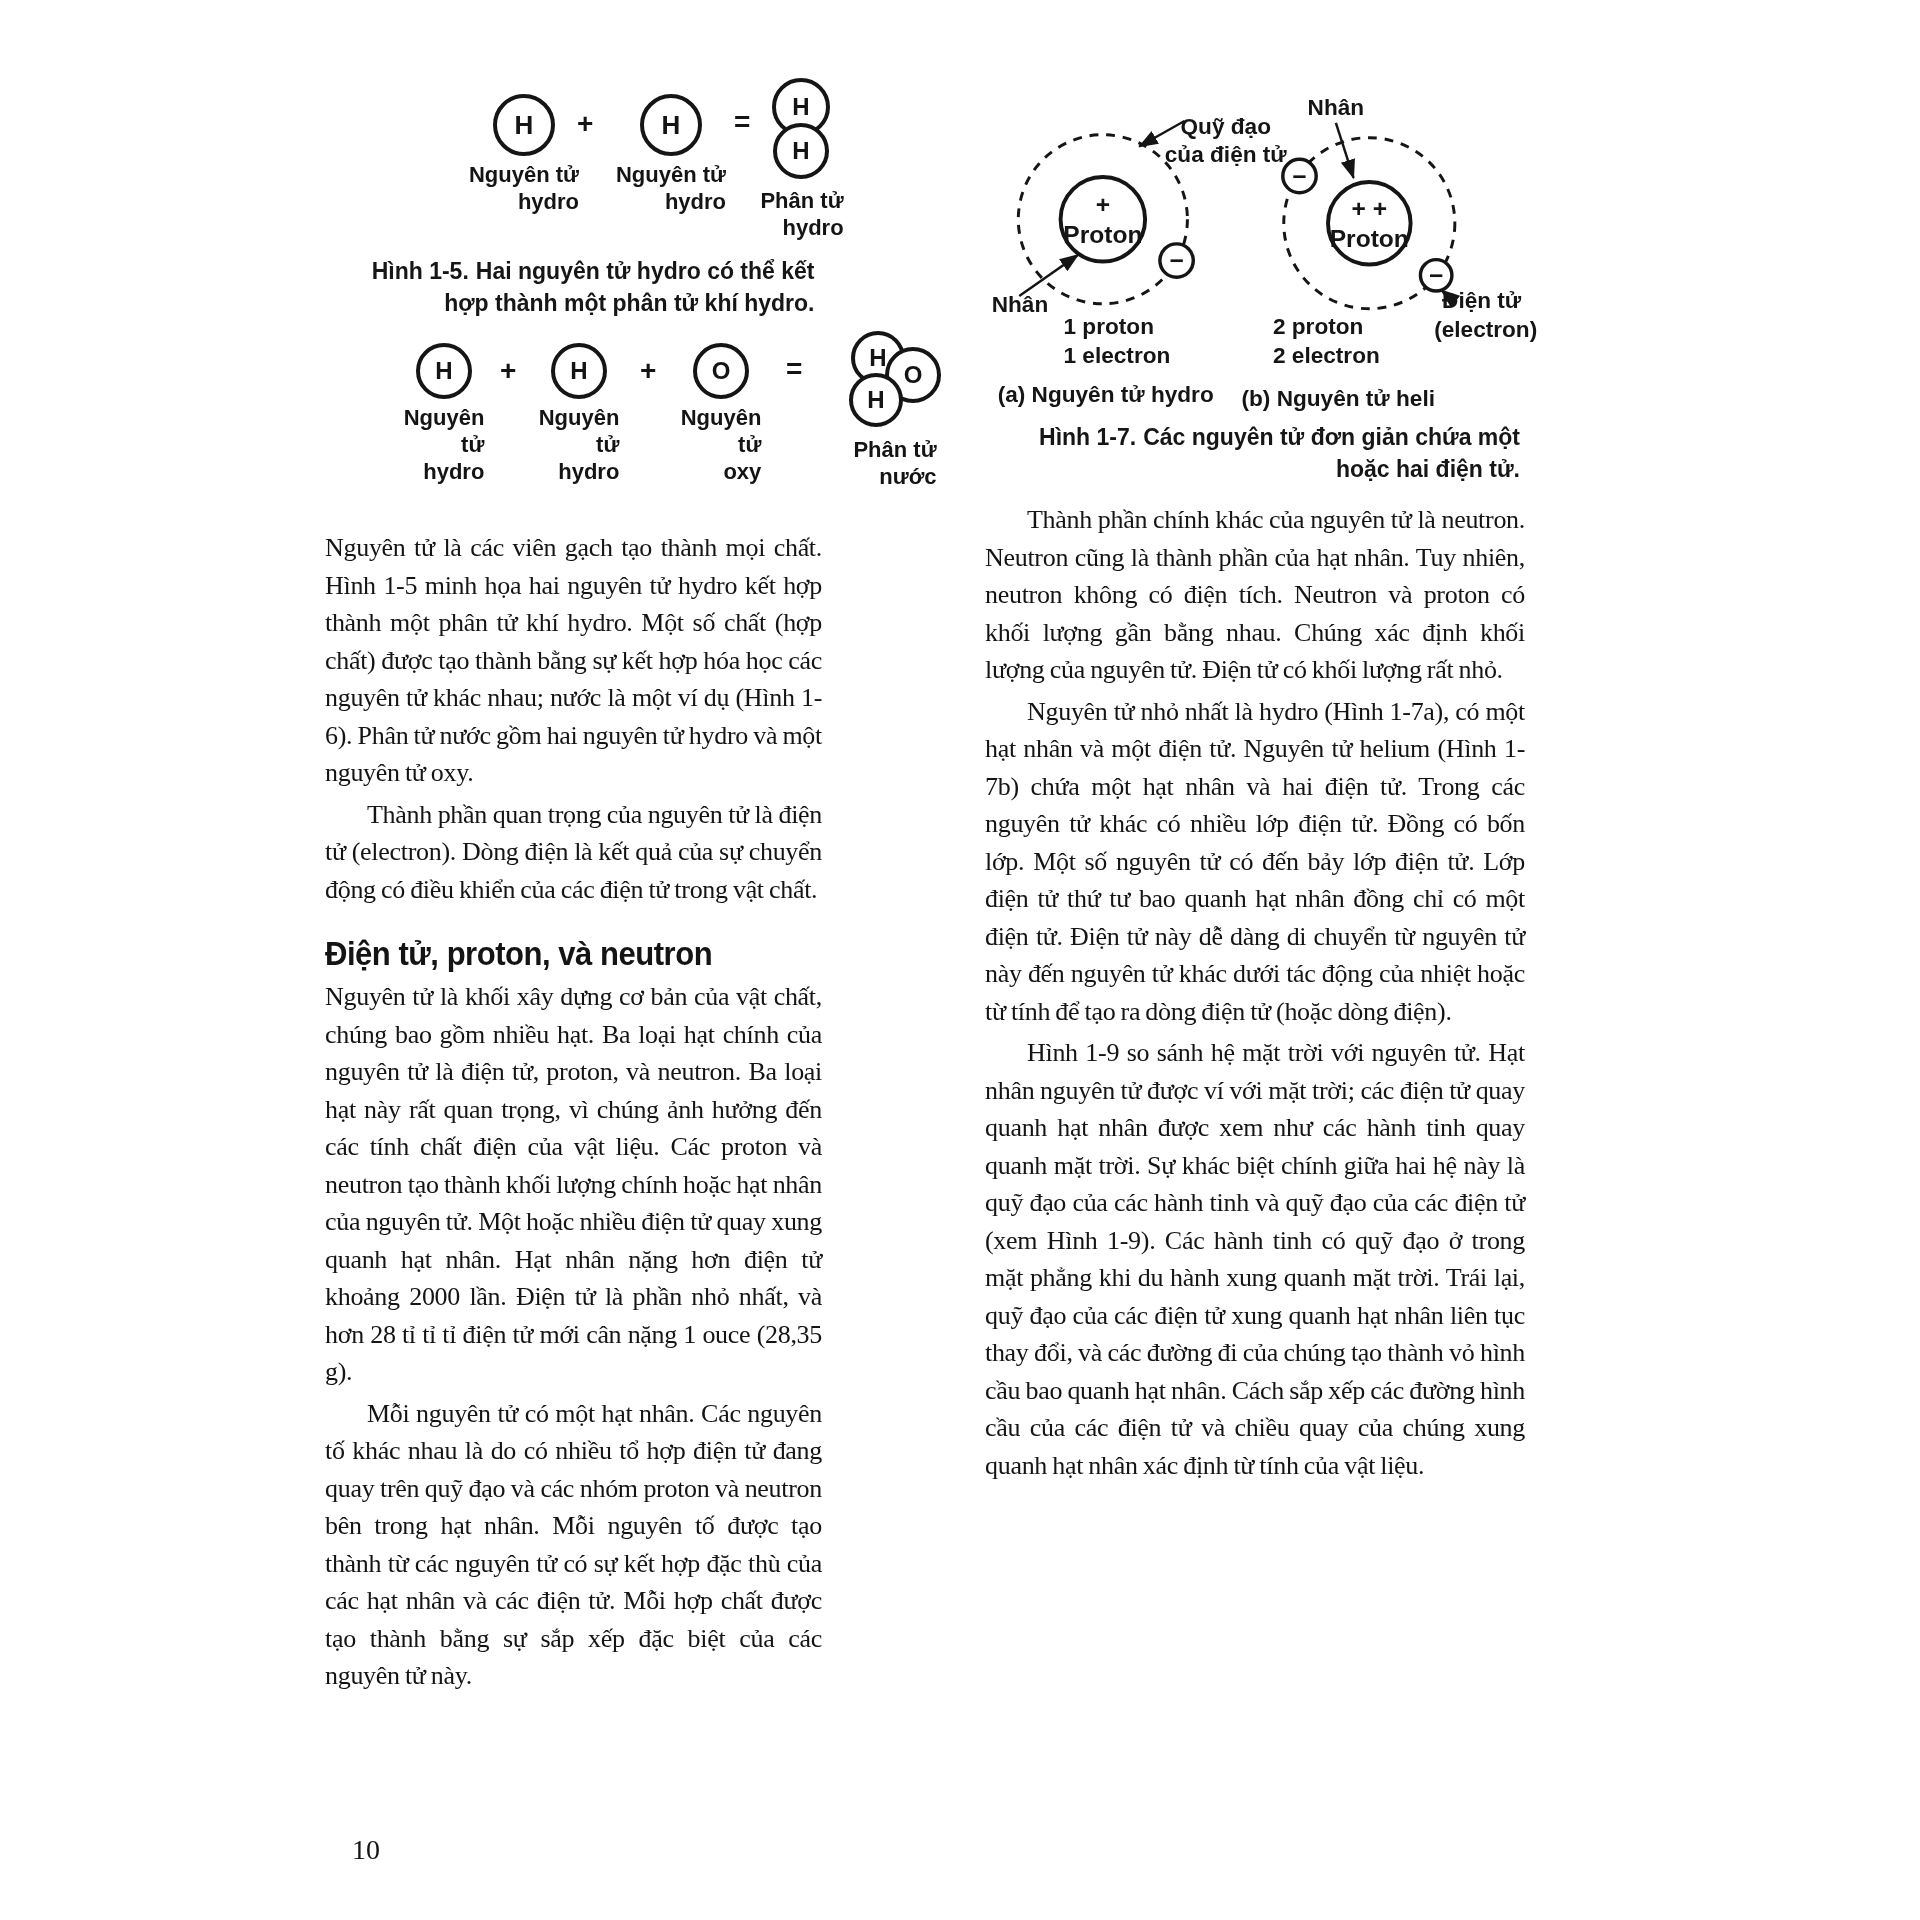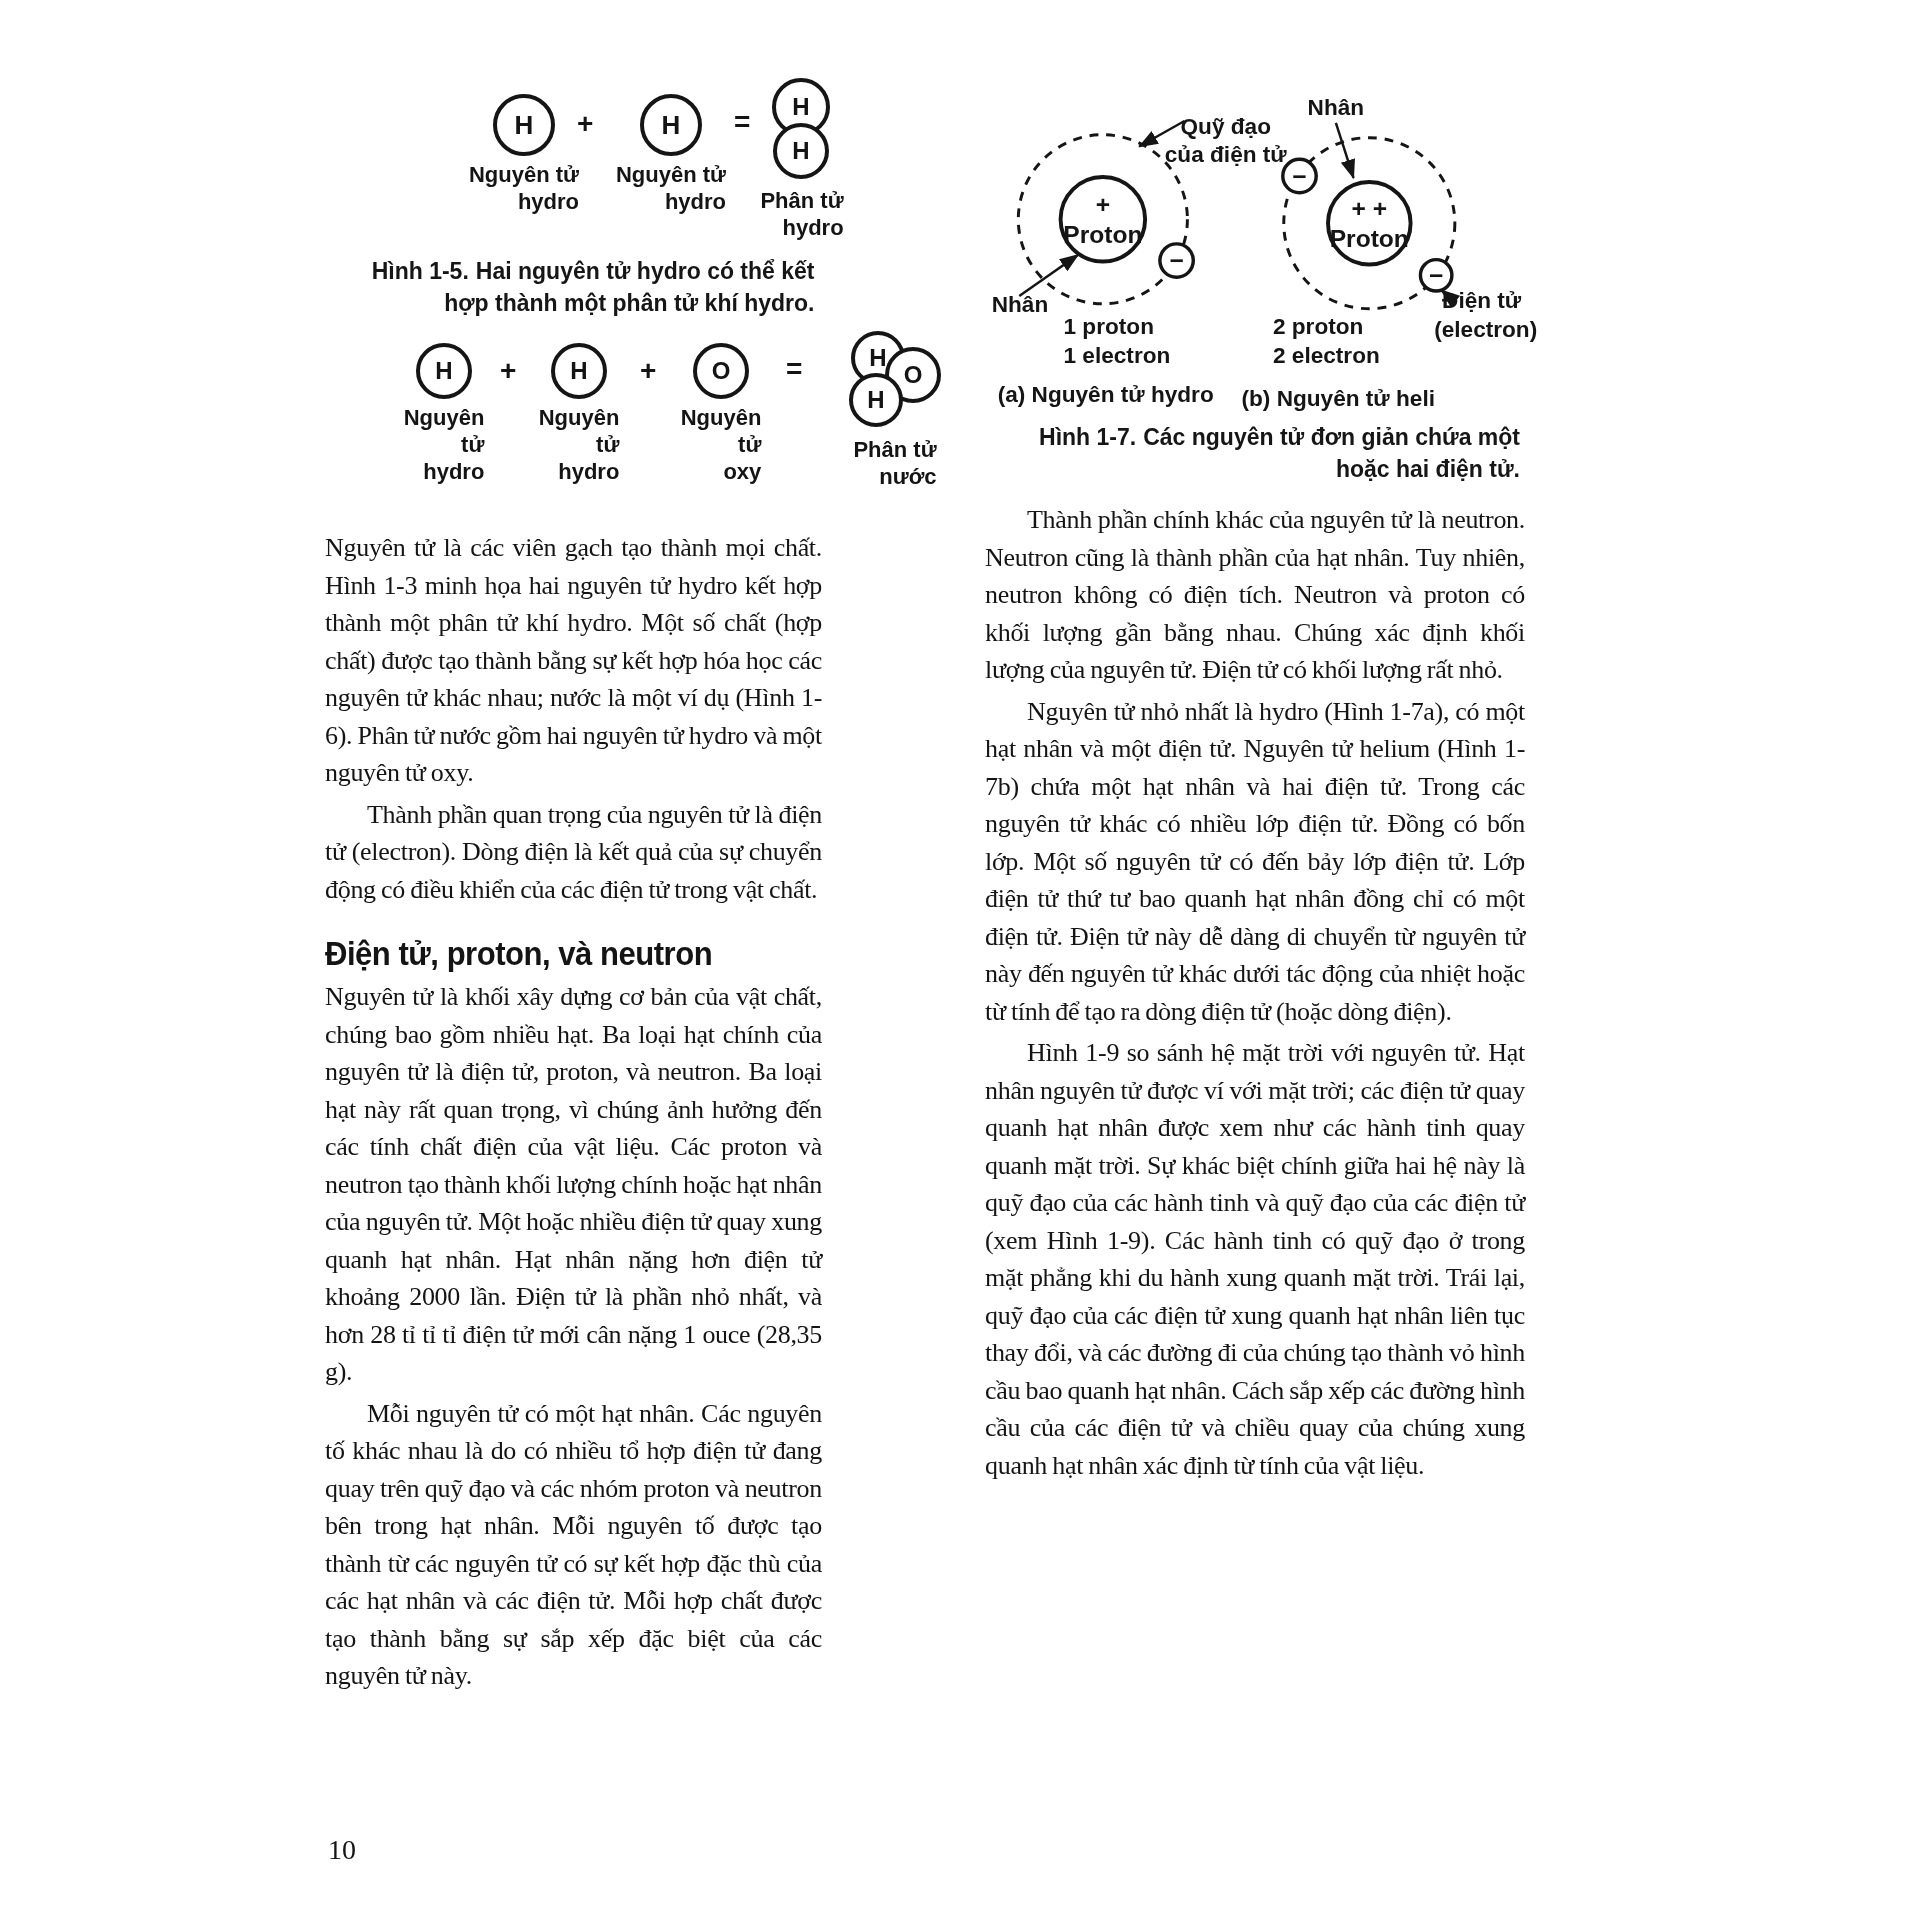--- a/index.html
+++ b/index.html
@@ -59,21 +59,21 @@
 
   
   .fig17svg{display:block;margin:0;overflow:visible;}
   .st{font:700 23px "Liberation Sans",sans-serif;fill:#151515;}
   .stn{font:700 25px "Liberation Sans",sans-serif;fill:#151515;}
   .ln{stroke:#151515;stroke-width:2.5;fill:none;}
   .orbit{fill:none;stroke:#151515;stroke-width:3;stroke-dasharray:9 8;}
   .nucleus{fill:#ffffff;stroke:#151515;stroke-width:4;}
   .electron{fill:#ffffff;stroke:#151515;stroke-width:3.5;}
 
-  .pagenum{position:absolute;left:328px;top:1834px;font:28px "Liberation Serif",serif;}
+  .pagenum{position:absolute;left:352px;top:1834px;font:28px "Liberation Serif",serif;}
 </style>
 </head>
 <body>
 
 <div class="page">
 
   <div class="col col-left">
 
     <div>
       <div class="frow frow15">
@@ -165,21 +165,21 @@
               </div>
           </div>
           <div class="alabel">
               <div>Phân tử</div>
               <div>nước</div>
             </div>
         </div>
       </div>
     </div>
 
-    <p class="bp p-first">Nguyên tử là các viên gạch tạo thành mọi chất. Hình 1-3 minh họa hai nguyên tử hydro kết hợp thành một phân tử khí hydro. Một số chất (hợp chất) được tạo thành bằng sự kết hợp hóa học các nguyên tử khác nhau; nước là một ví dụ (Hình 1-6). Phân tử nước gồm hai nguyên tử hydro và một nguyên tử oxy.</p>
+    <p class="bp p-first">Nguyên tử là các viên gạch tạo thành mọi chất. Hình 1-5 minh họa hai nguyên tử hydro kết hợp thành một phân tử khí hydro. Một số chất (hợp chất) được tạo thành bằng sự kết hợp hóa học các nguyên tử khác nhau; nước là một ví dụ (Hình 1-6). Phân tử nước gồm hai nguyên tử hydro và một nguyên tử oxy.</p>
     <p class="bp indent">Thành phần quan trọng của nguyên tử là điện tử (electron). Dòng điện là kết quả của sự chuyển động có điều khiển của các điện tử trong vật chất.</p>
     <h2 class="heading">Điện tử, proton, và neutron</h2>
     <p class="bp">Nguyên tử là khối xây dựng cơ bản của vật chất, chúng bao gồm nhiều hạt. Ba loại hạt chính của nguyên tử là điện tử, proton, và neutron. Ba loại hạt này rất quan trọng, vì chúng ảnh hưởng đến các tính chất điện của vật liệu. Các proton và neutron tạo thành khối lượng chính hoặc hạt nhân của nguyên tử. Một hoặc nhiều điện tử quay xung quanh hạt nhân. Hạt nhân nặng hơn điện tử khoảng 2000 lần. Điện tử là phần nhỏ nhất, và hơn 28 tỉ tỉ tỉ điện tử mới cân nặng 1 ouce (28,35 g).</p>
     <p class="bp indent">Mỗi nguyên tử có một hạt nhân. Các nguyên tố khác nhau là do có nhiều tổ hợp điện tử đang quay trên quỹ đạo và các nhóm proton và neutron bên trong hạt nhân. Mỗi nguyên tố được tạo thành từ các nguyên tử có sự kết hợp đặc thù của các hạt nhân và các điện tử. Mỗi hợp chất được tạo thành bằng sự sắp xếp đặc biệt của các nguyên tử này.</p>
   </div>
 
   <div class="col col-right">
 
     <div>
       <svg class="fig17svg" viewBox="0 0 570 358" width="570" height="352">

